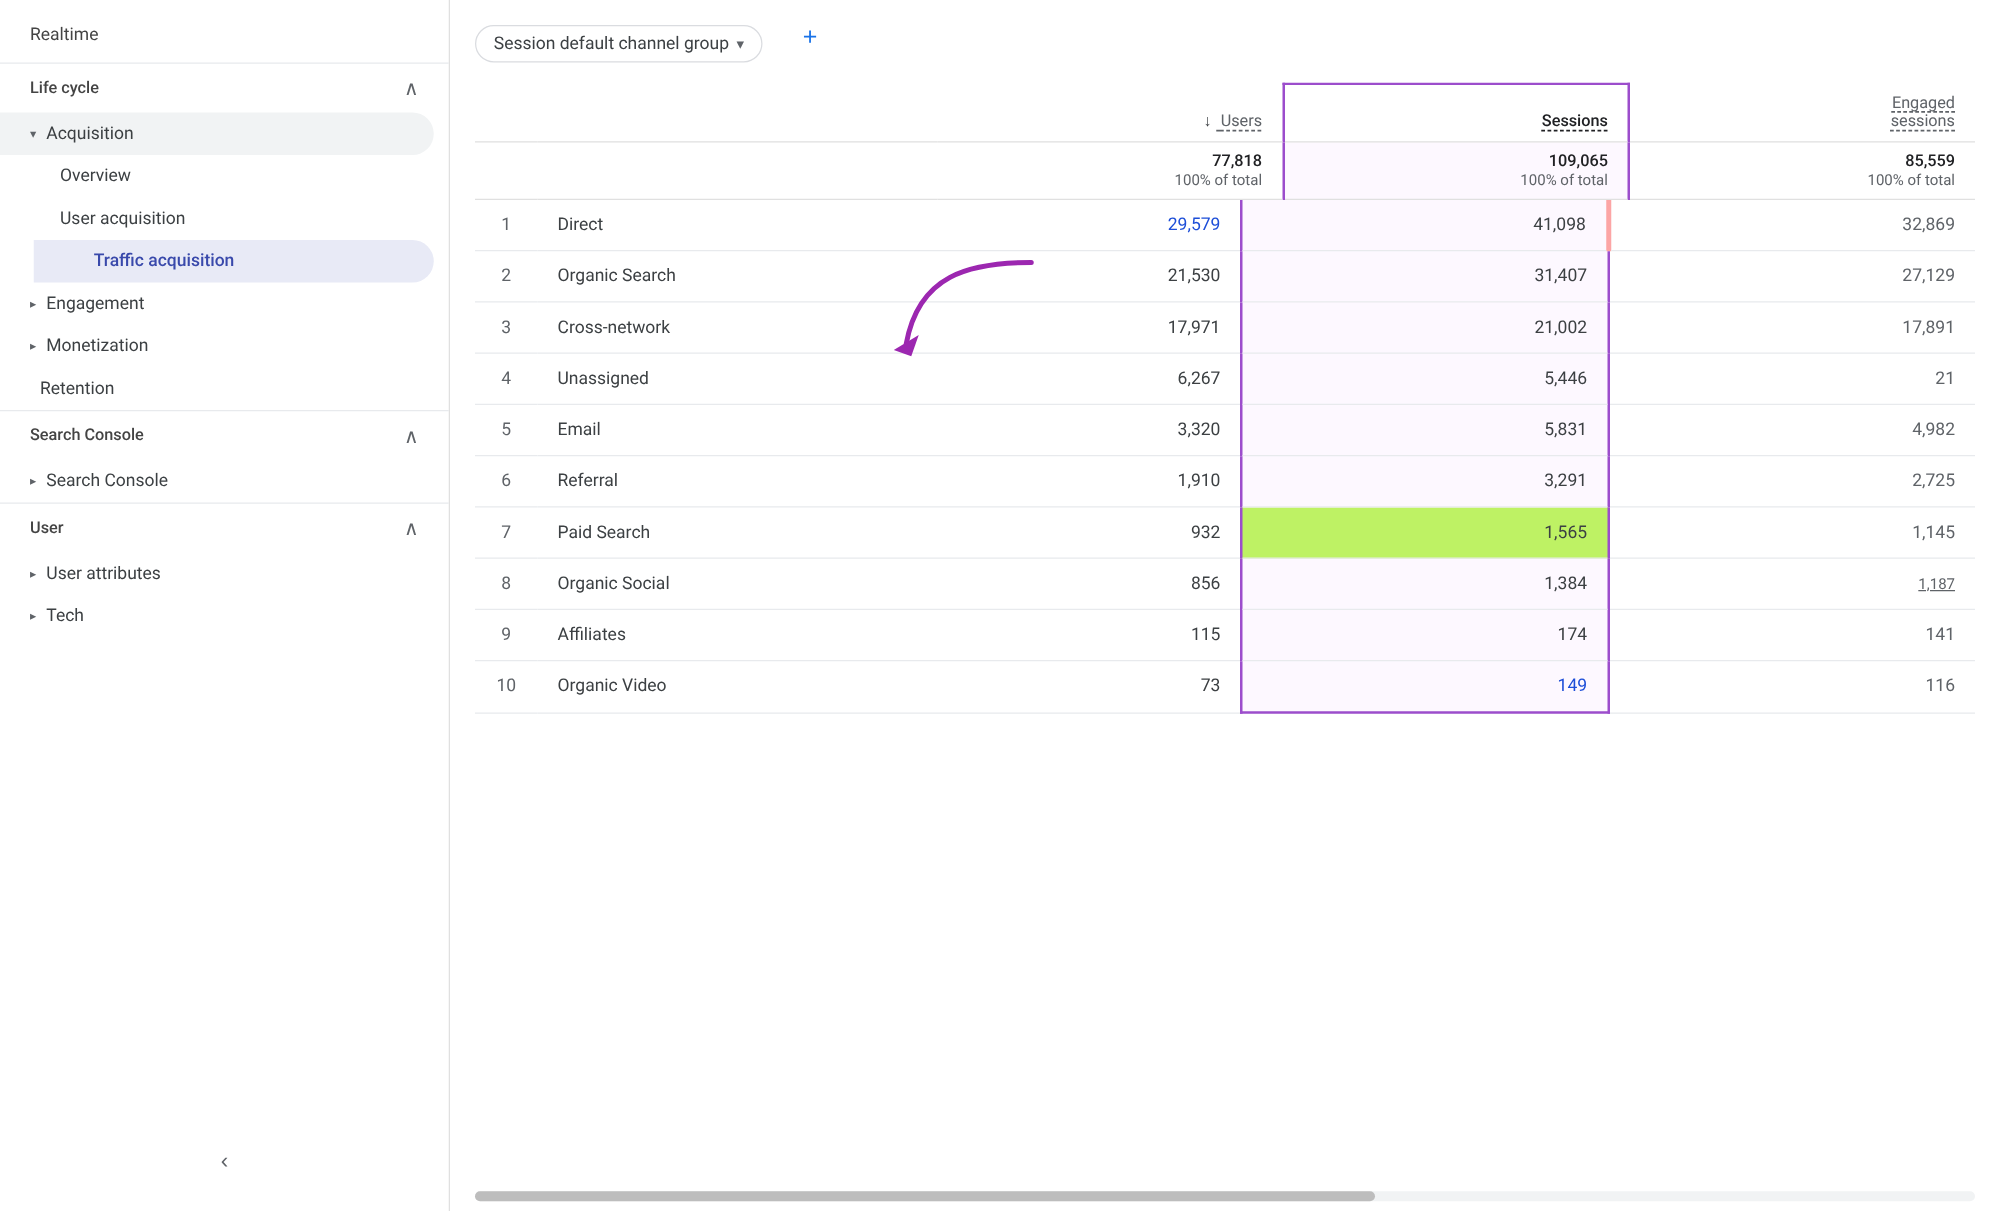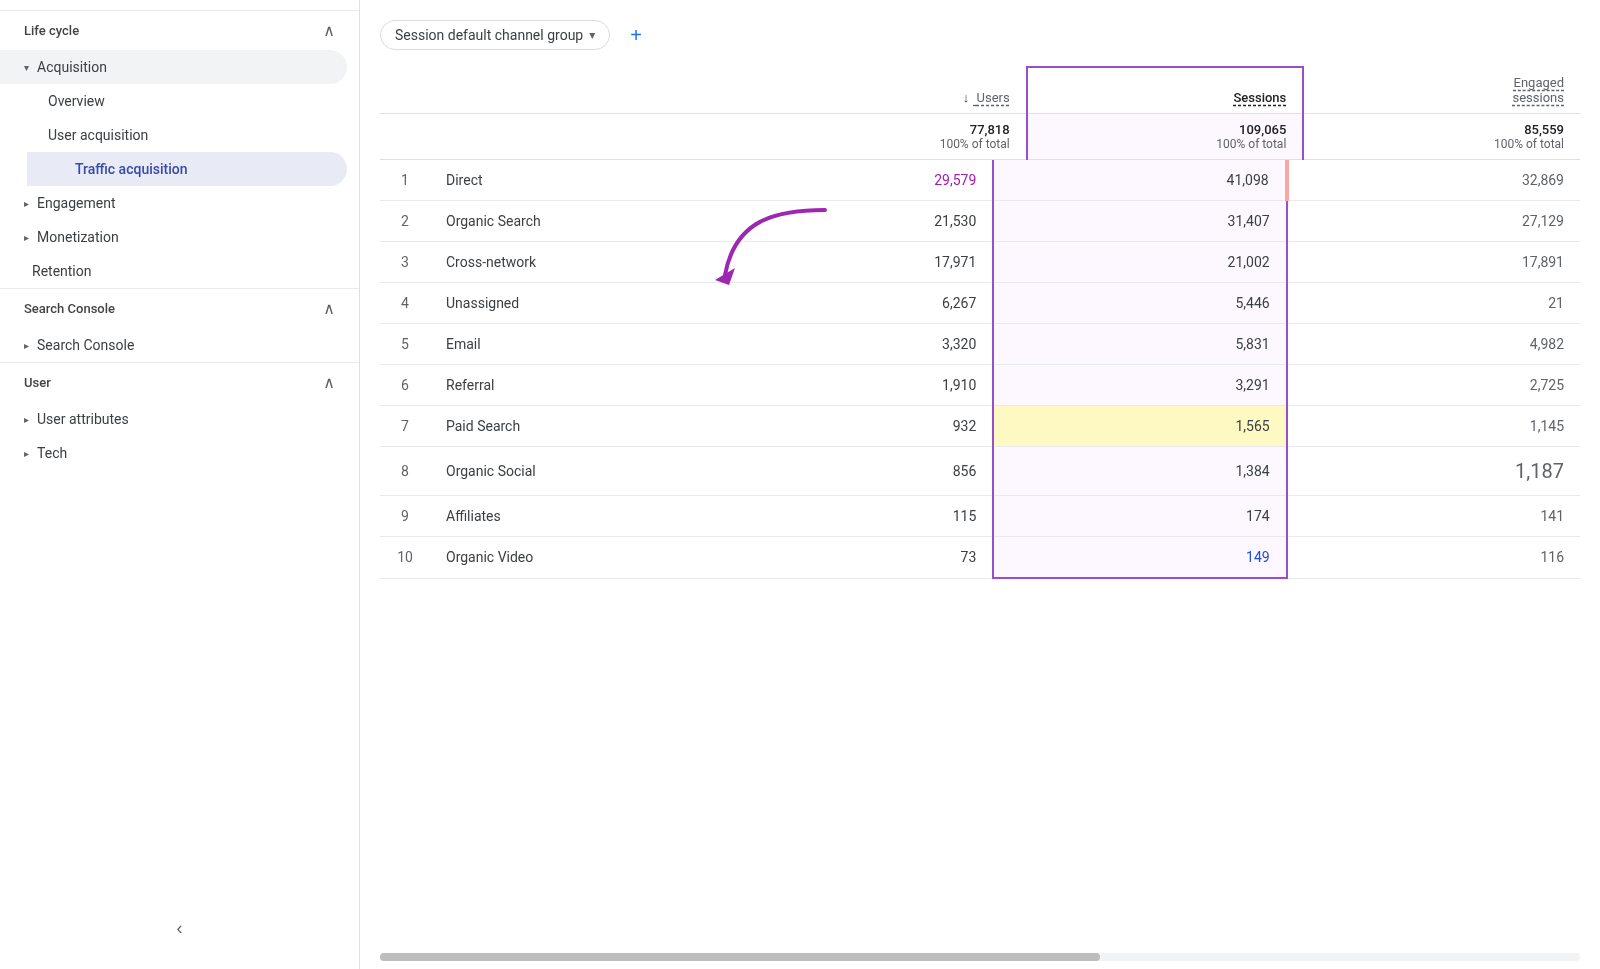--- a/index.html
+++ b/index.html
@@ -243,23 +243,23 @@
       top: 200px;
       left: 355px;
       width: 130px;
       height: 90px;
       pointer-events: none;
     }
 
     
     .filter-row {
       display: flex;
-      align-items: center;
+      align-items: flex-start;
       padding: 0 20px 16px 20px;
-      gap: 20px;
+      gap: 32px;
     }
 
     .filter-chip {
       display: flex;
       align-items: center;
       gap: 6px;
       background: #fff;
       border: 1px solid #dadce0;
       border-radius: 16px;
       padding: 6px 14px;
@@ -279,20 +279,21 @@
       font-size: 20px;
       color: #1a73e8;
       cursor: pointer;
       line-height: 1;
     }
   </style>
 </head>
 <body>
 
 <nav class="sidebar">
+  <div class="realtime-label">Realtime</div>
 
   <div class="section-header">
     <span>Life cycle</span>
     <span class="chevron">∧</span>
   </div>
 
   <div class="nav-item has-arrow" style="background:#f1f3f4;">
     <span class="arrow-icon">▾</span>
     <span>Acquisition</span>
   </div>
@@ -404,21 +405,21 @@
         <col style="width:50px">
         <col style="width:270px">
         <col>
         <col>
         <col>
       </colgroup>
       <tbody id="data-rows">
       <tr style="border-bottom: 1px solid rgb(232, 234, 237);">
       <td style="padding:12px 16px;text-align:center;color:#5f6368;font-size:14px;">1</td>
       <td style="padding:12px 16px;text-align:left;font-size:14px;color:#3c4043;">Direct</td>
-      <td style="padding:12px 16px;text-align:right;font-size:14px;color:#a21caf;">29,579</td>
+      <td style="padding:12px 16px;text-align:right;font-size:14px;color:#1d4ed8;">29,579</td>
       <td style="padding:12px 16px;text-align:right;font-size:14px;color:#3c4043;border-left:2px solid #9c4dcc;border-right:4px solid #fca5a5;background:#fdf8ff;">41,098</td>
       <td style="padding:12px 16px;text-align:right;font-size:14px;color:#5f6368;">32,869</td>
     </tr>
           <tr style="border-bottom: 1px solid rgb(232, 234, 237);">
       <td style="padding:12px 16px;text-align:center;color:#5f6368;font-size:14px;">2</td>
       <td style="padding:12px 16px;text-align:left;font-size:14px;color:#3c4043;">Organic Search</td>
       <td style="padding:12px 16px;text-align:right;font-size:14px;color:#3c4043;">21,530</td>
       <td style="padding:12px 16px;text-align:right;font-size:14px;color:#3c4043;border-left:2px solid #9c4dcc;border-right:2px solid #9c4dcc;background:#fdf8ff;">31,407</td>
       <td style="padding:12px 16px;text-align:right;font-size:14px;color:#5f6368;">27,129</td>
     </tr>
@@ -447,29 +448,29 @@
       <td style="padding:12px 16px;text-align:center;color:#5f6368;font-size:14px;">6</td>
       <td style="padding:12px 16px;text-align:left;font-size:14px;color:#3c4043;">Referral</td>
       <td style="padding:12px 16px;text-align:right;font-size:14px;color:#3c4043;">1,910</td>
       <td style="padding:12px 16px;text-align:right;font-size:14px;color:#3c4043;border-left:2px solid #9c4dcc;border-right:2px solid #9c4dcc;background:#fdf8ff;">3,291</td>
       <td style="padding:12px 16px;text-align:right;font-size:14px;color:#5f6368;">2,725</td>
     </tr>
           <tr style="border-bottom: 1px solid rgb(232, 234, 237);">
       <td style="padding:12px 16px;text-align:center;color:#5f6368;font-size:14px;">7</td>
       <td style="padding:12px 16px;text-align:left;font-size:14px;color:#3c4043;">Paid Search</td>
       <td style="padding:12px 16px;text-align:right;font-size:14px;color:#3c4043;">932</td>
-      <td style="padding:12px 16px;text-align:right;font-size:14px;color:#3c4043;border-left:2px solid #9c4dcc;border-right:2px solid #9c4dcc;background:#fef9c3;">1,565</td>
+      <td style="padding:12px 16px;text-align:right;font-size:14px;color:#3c4043;border-left:2px solid #9c4dcc;border-right:2px solid #9c4dcc;background:#bef264;">1,565</td>
       <td style="padding:12px 16px;text-align:right;font-size:14px;color:#5f6368;">1,145</td>
     </tr>
           <tr style="border-bottom: 1px solid rgb(232, 234, 237);">
       <td style="padding:12px 16px;text-align:center;color:#5f6368;font-size:14px;">8</td>
       <td style="padding:12px 16px;text-align:left;font-size:14px;color:#3c4043;">Organic Social</td>
       <td style="padding:12px 16px;text-align:right;font-size:14px;color:#3c4043;">856</td>
       <td style="padding:12px 16px;text-align:right;font-size:14px;color:#3c4043;border-left:2px solid #9c4dcc;border-right:2px solid #9c4dcc;background:#fdf8ff;">1,384</td>
-      <td style="padding:12px 16px;text-align:right;font-size:20px;color:#5f6368;">1,187</td>
+      <td style="padding:12px 16px;text-align:right;font-size:12px;color:#5f6368;text-decoration:underline;">1,187</td>
     </tr>
           <tr style="border-bottom: 1px solid rgb(232, 234, 237);">
       <td style="padding:12px 16px;text-align:center;color:#5f6368;font-size:14px;">9</td>
       <td style="padding:12px 16px;text-align:left;font-size:14px;color:#3c4043;">Affiliates</td>
       <td style="padding:12px 16px;text-align:right;font-size:14px;color:#3c4043;">115</td>
       <td style="padding:12px 16px;text-align:right;font-size:14px;color:#3c4043;border-left:2px solid #9c4dcc;border-right:2px solid #9c4dcc;background:#fdf8ff;">174</td>
       <td style="padding:12px 16px;text-align:right;font-size:14px;color:#5f6368;">141</td>
     </tr>
           <tr style="border-bottom: 1px solid rgb(232, 234, 237);">
       <td style="padding:12px 16px;text-align:center;color:#5f6368;font-size:14px;">10</td>

